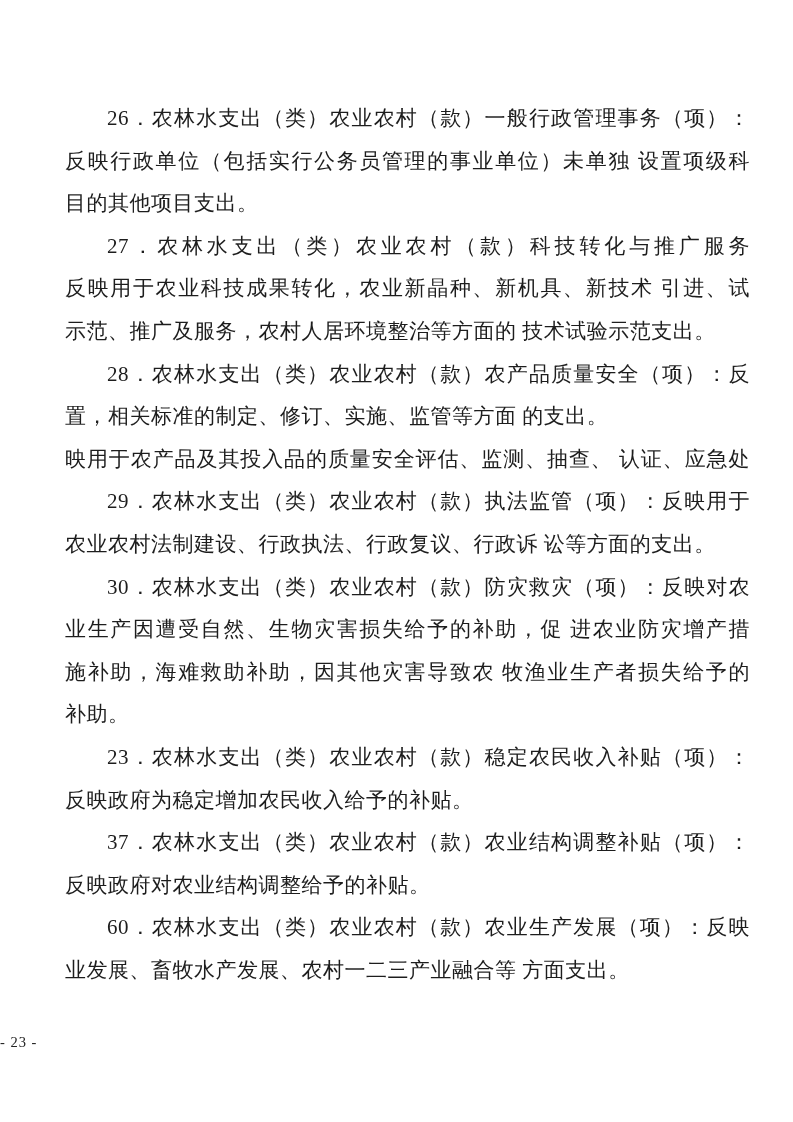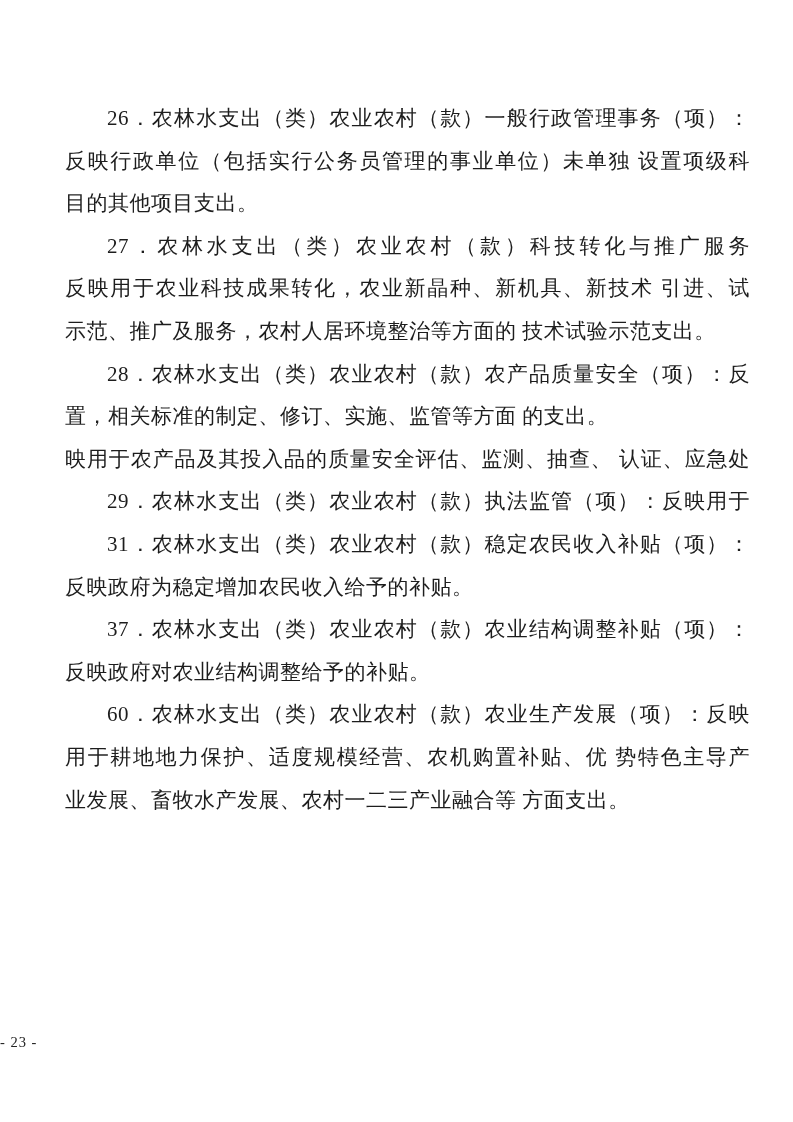--- a/index.html
+++ b/index.html
@@ -72,29 +72,35 @@
         <div class="line">反映用于农业科技成果转化，农业新晶种、新机具、新技术 引进、试验、</div>
         <div class="line last">示范、推广及服务，农村人居环境整治等方面的 技术试验示范支出。</div>
       </div>
       <div class="paragraph">
         <div class="line first">28．农林水支出（类）农业农村（款）农产品质量安全（项）：反</div>
         <div class="line last">置，相关标准的制定、修订、实施、监管等方面 的支出。</div>
         <div class="line">映用于农产品及其投入品的质量安全评估、监测、抽查、 认证、应急处</div>
       </div>
       <div class="paragraph">
         <div class="line first">29．农林水支出（类）农业农村（款）执法监管（项）：反映用于</div>
+        <div class="line last">农业农村法制建设、行政执法、行政复议、行政诉 讼等方面的支出。</div>
       </div>
       <div class="paragraph">
-        <div class="line first">31．农林水支出（类）农业农村（款）稳定农民收入补贴（项）：</div>
+        <div class="line first">30．农林水支出（类）农业农村（款）防灾救灾（项）：反映对农</div>
+        <div class="line">业生产因遭受自然、生物灾害损失给予的补助，促 进农业防灾增产措</div>
+        <div class="line">施补助，海难救助补助，因其他灾害导致农 牧渔业生产者损失给予的</div>
+        <div class="line last">补助。</div>
+      </div>
+      <div class="paragraph">
+        <div class="line first">23．农林水支出（类）农业农村（款）稳定农民收入补贴（项）：</div>
         <div class="line last">反映政府为稳定增加农民收入给予的补贴。</div>
       </div>
       <div class="paragraph">
         <div class="line first">37．农林水支出（类）农业农村（款）农业结构调整补贴（项）：</div>
         <div class="line last">反映政府对农业结构调整给予的补贴。</div>
       </div>
       <div class="paragraph">
         <div class="line first">60．农林水支出（类）农业农村（款）农业生产发展（项）：反映</div>
-        <div class="line">用于耕地地力保护、适度规模经营、农机购置补贴、优 势特色主导产</div>
         <div class="line last">业发展、畜牧水产发展、农村一二三产业融合等 方面支出。</div>
       </div>
     </div>
   <div class="footer">- 23 -</div>
 </div>
 
 </body></html>

